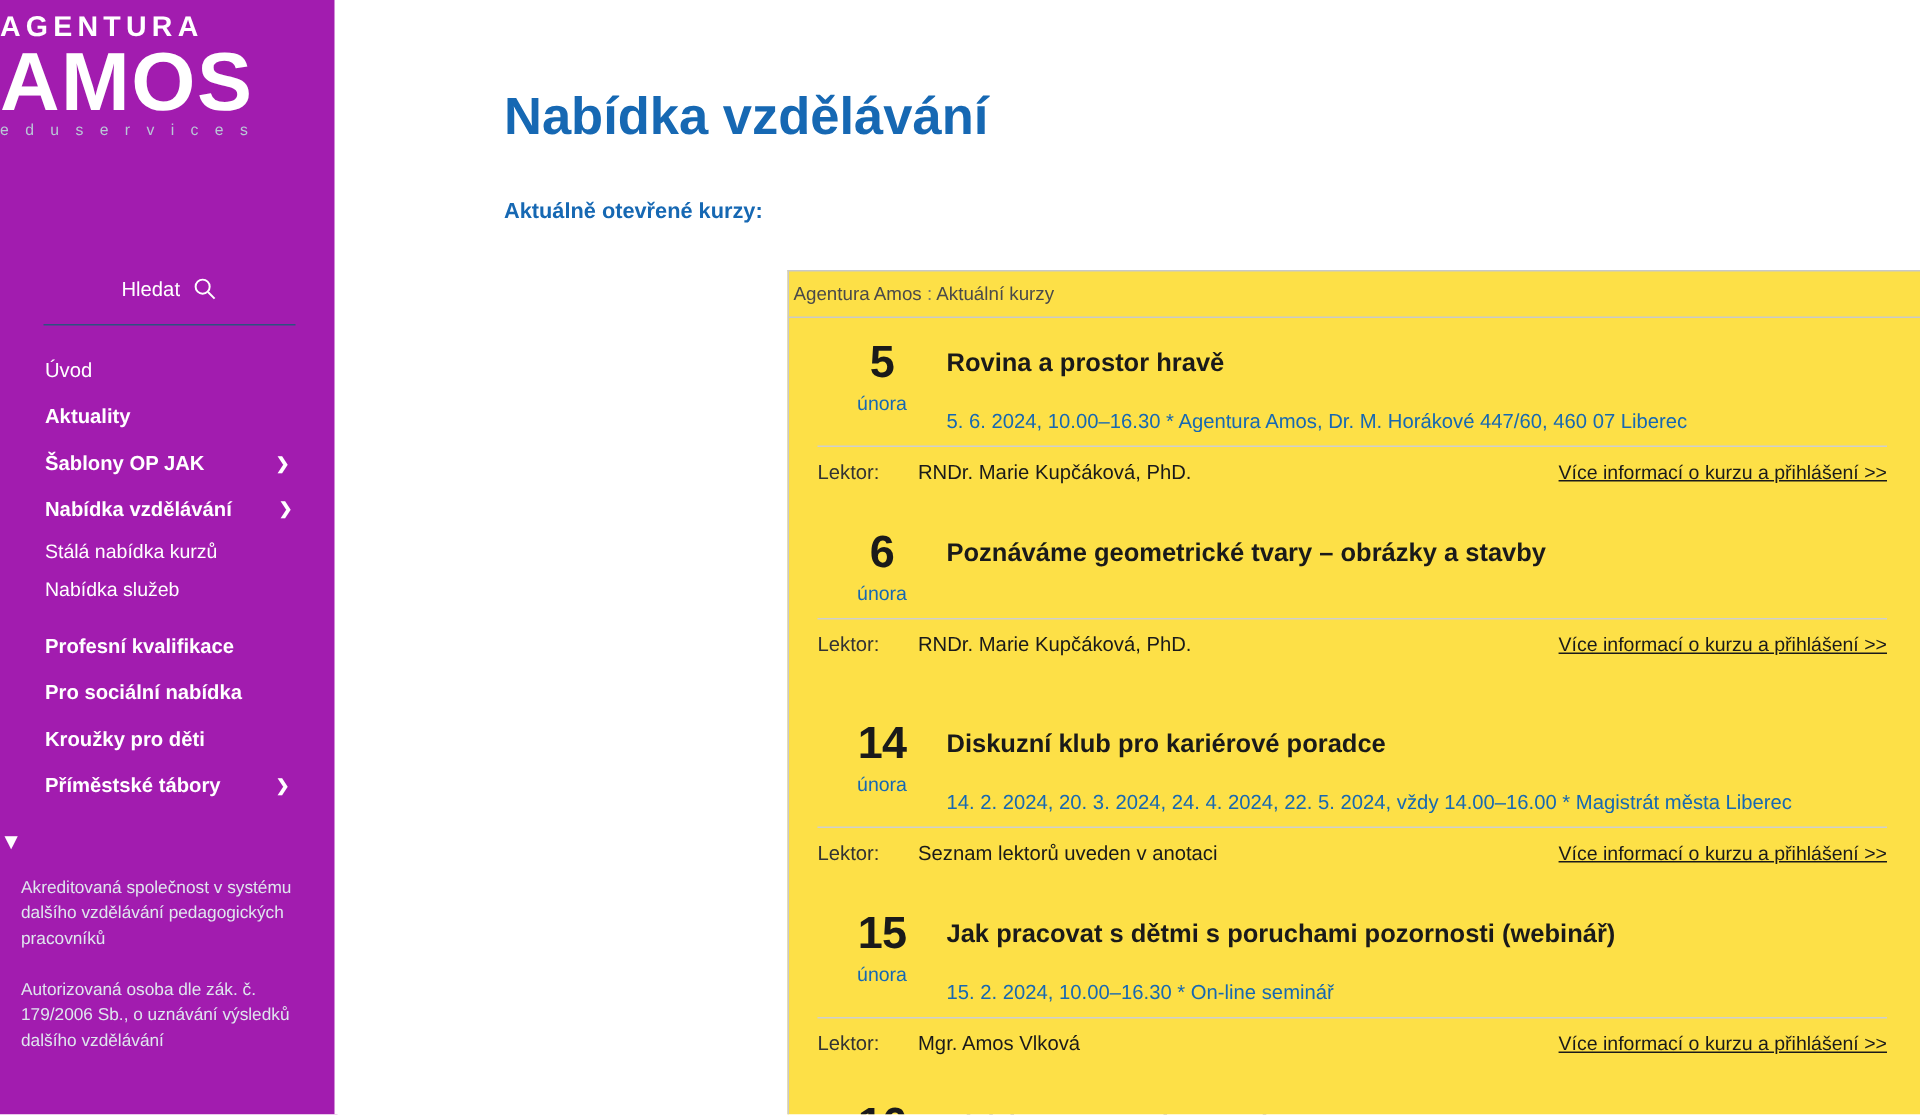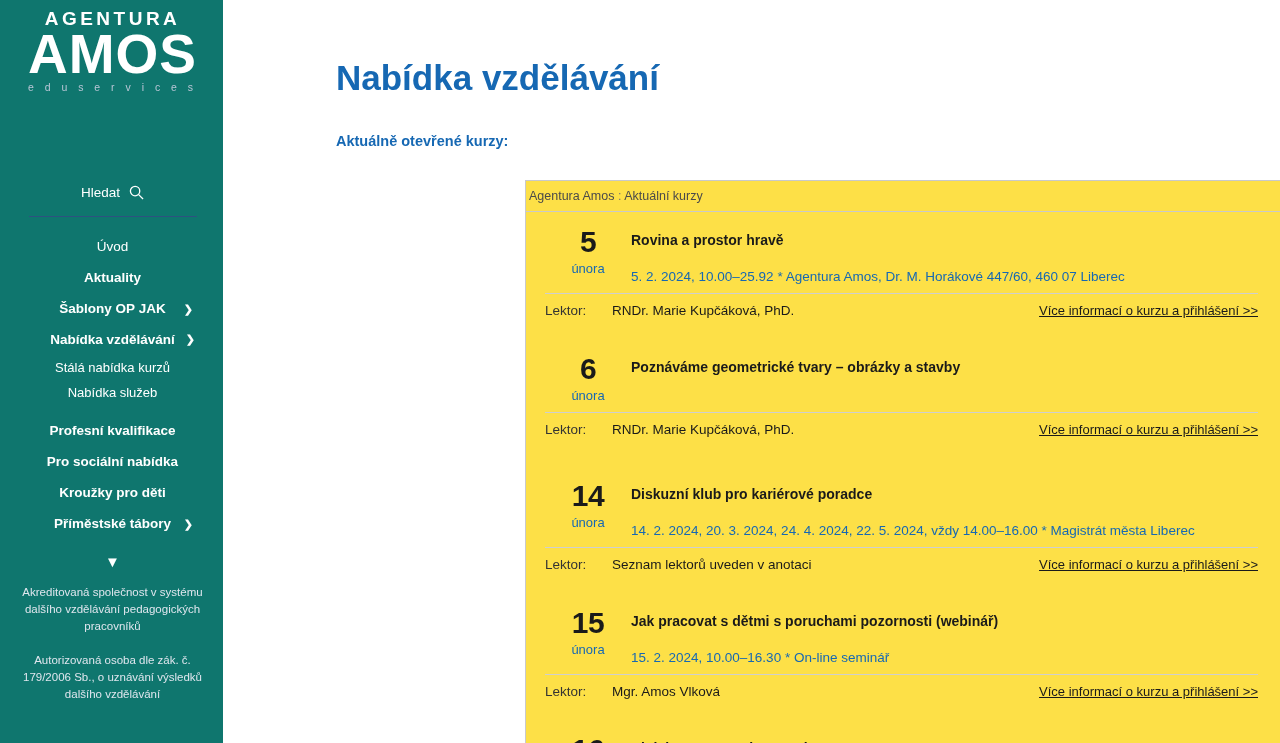--- a/index.html
+++ b/index.html
@@ -9,23 +9,22 @@
     background: #ffffff;
     font-family: "Liberation Sans", sans-serif;
     overflow: hidden;
   }
   .page { position: relative; width: 1280px; height: 743px; }
 
   
   .sidebar {
     position: absolute; left: 0; top: 0;
     width: 225px; height: 743px;
-    background: #0f766e;
+    background: #a21caf;
     color: #ffffff;
-    text-align: center;
     overflow: hidden;
   }
   .logo-wrap { padding-top: 8px; }
   .logo-agentura {
     font-size: 19px; font-weight: bold; letter-spacing: 3.5px;
     color: #ffffff; line-height: 22px;
   }
   .logo-amos {
     font-size: 55px; font-weight: bold; letter-spacing: 1px;
     color: #ffffff; line-height: 52px; margin-top: -2px;
@@ -131,21 +130,21 @@
   .date-day {
     font-size: 30px; font-weight: bold; color: #1a1a1a;
     line-height: 34px;
     letter-spacing: -0.5px;
   }
   .date-month {
     font-size: 13px; color: #1668b3; margin-top: 2px;
   }
   .info-col { flex: 1 1 auto; padding-top: 10px; }
   .course-title {
-    font-size: 14px; font-weight: bold; color: #1a1a1a;
+    font-size: 17px; font-weight: bold; color: #1a1a1a;
     margin-bottom: 0;
   }
   .course-meta {
     font-size: 13.5px; color: #1668b3;
     margin-top: 21px;
     white-space: nowrap;
     overflow: hidden;
   }
   .lector-row {
     margin-top: 9px;
@@ -251,21 +250,21 @@
       </div>
 
       <div class="course">
         <div class="course-inner">
           <div class="date-col">
             <div class="date-day">5</div>
             <div class="date-month">února</div>
           </div>
           <div class="info-col">
             <div class="course-title">Rovina a prostor hravě</div>
-            <div class="course-meta">5. 2. 2024, 10.00–25.92 * Agentura Amos, Dr. M. Horákové 447/60, 460 07 Liberec</div>
+            <div class="course-meta">5. 6. 2024, 10.00–16.30 * Agentura Amos, Dr. M. Horákové 447/60, 460 07 Liberec</div>
           </div>
         </div>
         <div class="lector-row">
           <div class="lector-label">Lektor:</div>
           <div class="lector-name">RNDr. Marie Kupčáková, PhD.</div>
           <div class="more-link">Více informací o kurzu a přihlášení &gt;&gt;</div>
         </div>
       </div>
 
       <div class="course">

